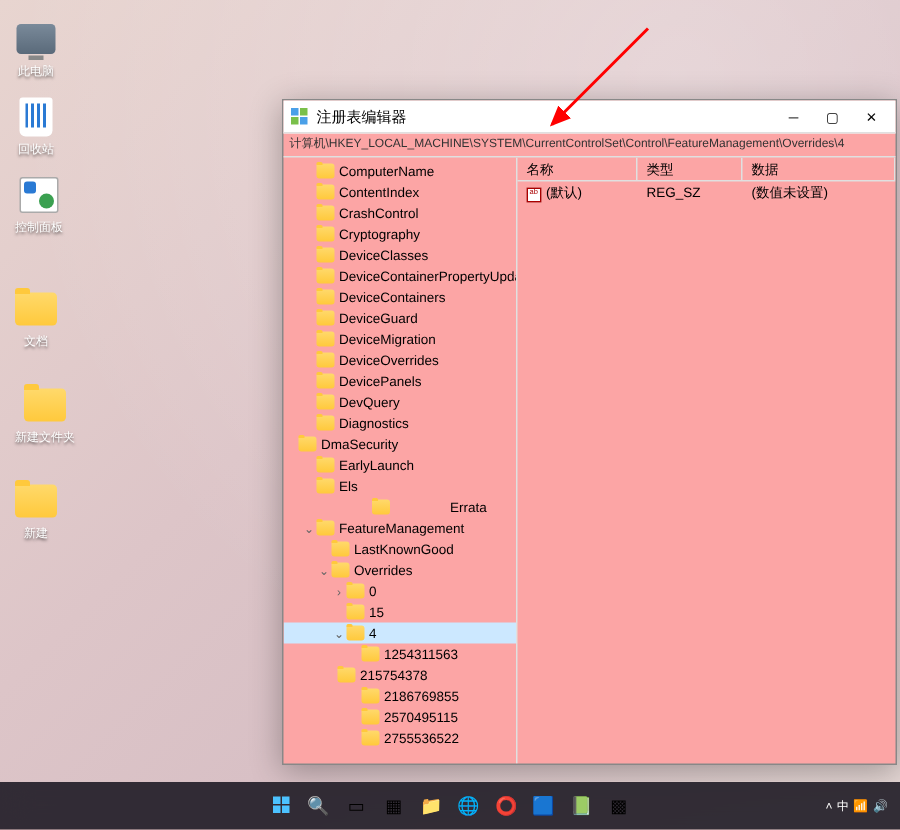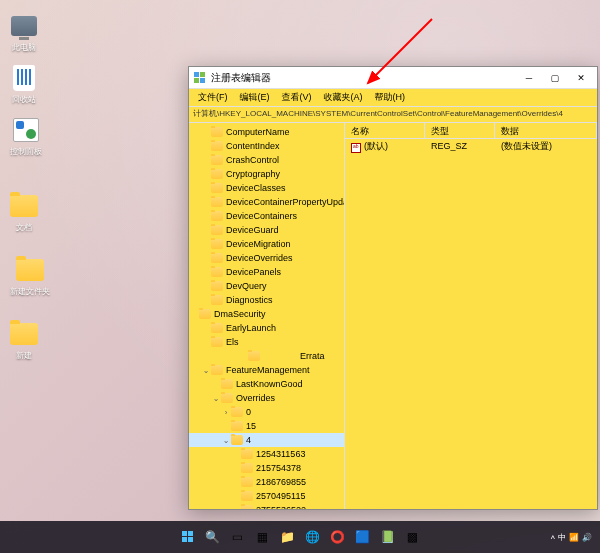--- a/index.html
+++ b/index.html
@@ -14,21 +14,21 @@
 .bin-icon{background:#fff;width:22px;height:26px;border-radius:2px 2px 4px 4px;position:relative}
 .bin-icon::before{content:"";position:absolute;top:4px;left:4px;width:14px;height:16px;background:repeating-linear-gradient(90deg,#2a7ad4 0 2px,transparent 2px 4px)}
 .ctrl-icon{background:#fff;width:26px;height:24px;border-radius:2px;position:relative;border:1px solid #aaa}
 .ctrl-icon::before{content:"";position:absolute;top:2px;left:2px;width:8px;height:8px;background:#2a7ad4;border-radius:2px}
 .ctrl-icon::after{content:"";position:absolute;bottom:2px;right:2px;width:10px;height:10px;background:#3aa050;border-radius:50%}
 .folder-icon{width:28px;height:22px;background:linear-gradient(#ffd96b,#ffc93c);border-radius:2px 3px 3px 3px;position:relative}
 .folder-icon::before{content:"";position:absolute;top:-3px;left:0;width:10px;height:4px;background:#ffc93c;border-radius:2px 2px 0 0}
 .taskbar{position:absolute;bottom:0;left:0;right:0;height:32px;background:rgba(35,30,40,.92);display:flex;align-items:center;justify-content:center;gap:5px;backdrop-filter:blur(10px)}
 .tb-icon{width:20px;height:20px;border-radius:3px;display:flex;align-items:center;justify-content:center;font-size:12px;cursor:pointer}
 .tray{position:absolute;right:8px;display:flex;align-items:center;gap:3px;color:#fff;font-size:8px}
-.win{position:absolute;top:66px;left:188px;width:410px;height:444px;background:#fde047;border:1px solid #888;box-shadow:0 4px 20px rgba(0,0,0,.3);display:flex;flex-direction:column}
+.win{position:absolute;top:66px;left:188px;width:410px;height:444px;background:#fca5a5;border:1px solid #888;box-shadow:0 4px 20px rgba(0,0,0,.3);display:flex;flex-direction:column}
 .titlebar{height:22px;background:#fff;display:flex;align-items:center;padding:0 4px;gap:4px;border-bottom:1px solid #e0e0e0}
 .titlebar .ti{width:14px;height:14px;display:inline-block}
 .titlebar .tt{font-size:10px;flex:1}
 .winbtns{display:flex;gap:2px}
 .winbtn{width:24px;height:18px;display:flex;align-items:center;justify-content:center;font-size:9px;cursor:pointer}
 .menubar{height:18px;display:flex;padding:0 4px;gap:2px;border-bottom:1px solid #e0e0e0}
 .menuitem{font-size:9px;padding:2px 5px;cursor:pointer}
 .addrbar{height:16px;border-bottom:1px solid #e0e0e0;padding:1px 4px;font-size:8px;color:#333;white-space:nowrap;overflow:hidden}
 .content{flex:1;display:flex;overflow:hidden}
 .tree{width:156px;border-right:1px solid #e0e0e0;overflow-y:auto;overflow-x:hidden;font-size:9px;padding:2px 0}
@@ -111,27 +111,20 @@
           <rect x="7" y="7" width="5" height="5" fill="#4aa0e8"></rect>
         </svg>
     </span>
     <span class="tt">注册表编辑器</span>
     <div class="winbtns">
       <div class="winbtn">─</div>
       <div class="winbtn">▢</div>
       <div class="winbtn close">✕</div>
     </div>
   </div>
-  <div class="menubar">
-    <div class="menuitem">文件(F)</div>
-    <div class="menuitem">编辑(E)</div>
-    <div class="menuitem">查看(V)</div>
-    <div class="menuitem">收藏夹(A)</div>
-    <div class="menuitem">帮助(H)</div>
-  </div>
   <div class="addrbar">计算机\HKEY_LOCAL_MACHINE\SYSTEM\CurrentControlSet\Control\FeatureManagement\Overrides\4</div>
   <div class="content">
     <div class="tree" id="tree">
         <div class="tnode" style="padding-left: 12px;">
           <span class="tg"></span>
           <span class="fld"></span>
           <span>ComputerName</span>
         </div>
         <div class="tnode" style="padding-left: 12px;">
           <span class="tg"></span>
@@ -241,21 +234,21 @@
         <div class="tnode sel" style="padding-left: 32px;">
           <span class="tg">⌄</span>
           <span class="fld"></span>
           <span>4</span>
         </div>
         <div class="tnode" style="padding-left: 42px;">
           <span class="tg"></span>
           <span class="fld"></span>
           <span>1254311563</span>
         </div>
-        <div class="tnode" style="padding-left: 42px; text-align: center;">
+        <div class="tnode" style="padding-left: 26px; text-align: center;">
           <span class="tg"></span>
           <span class="fld"></span>
           <span>215754378</span>
         </div>
         <div class="tnode" style="padding-left: 42px;">
           <span class="tg"></span>
           <span class="fld"></span>
           <span>2186769855</span>
         </div>
         <div class="tnode" style="padding-left: 42px;">

